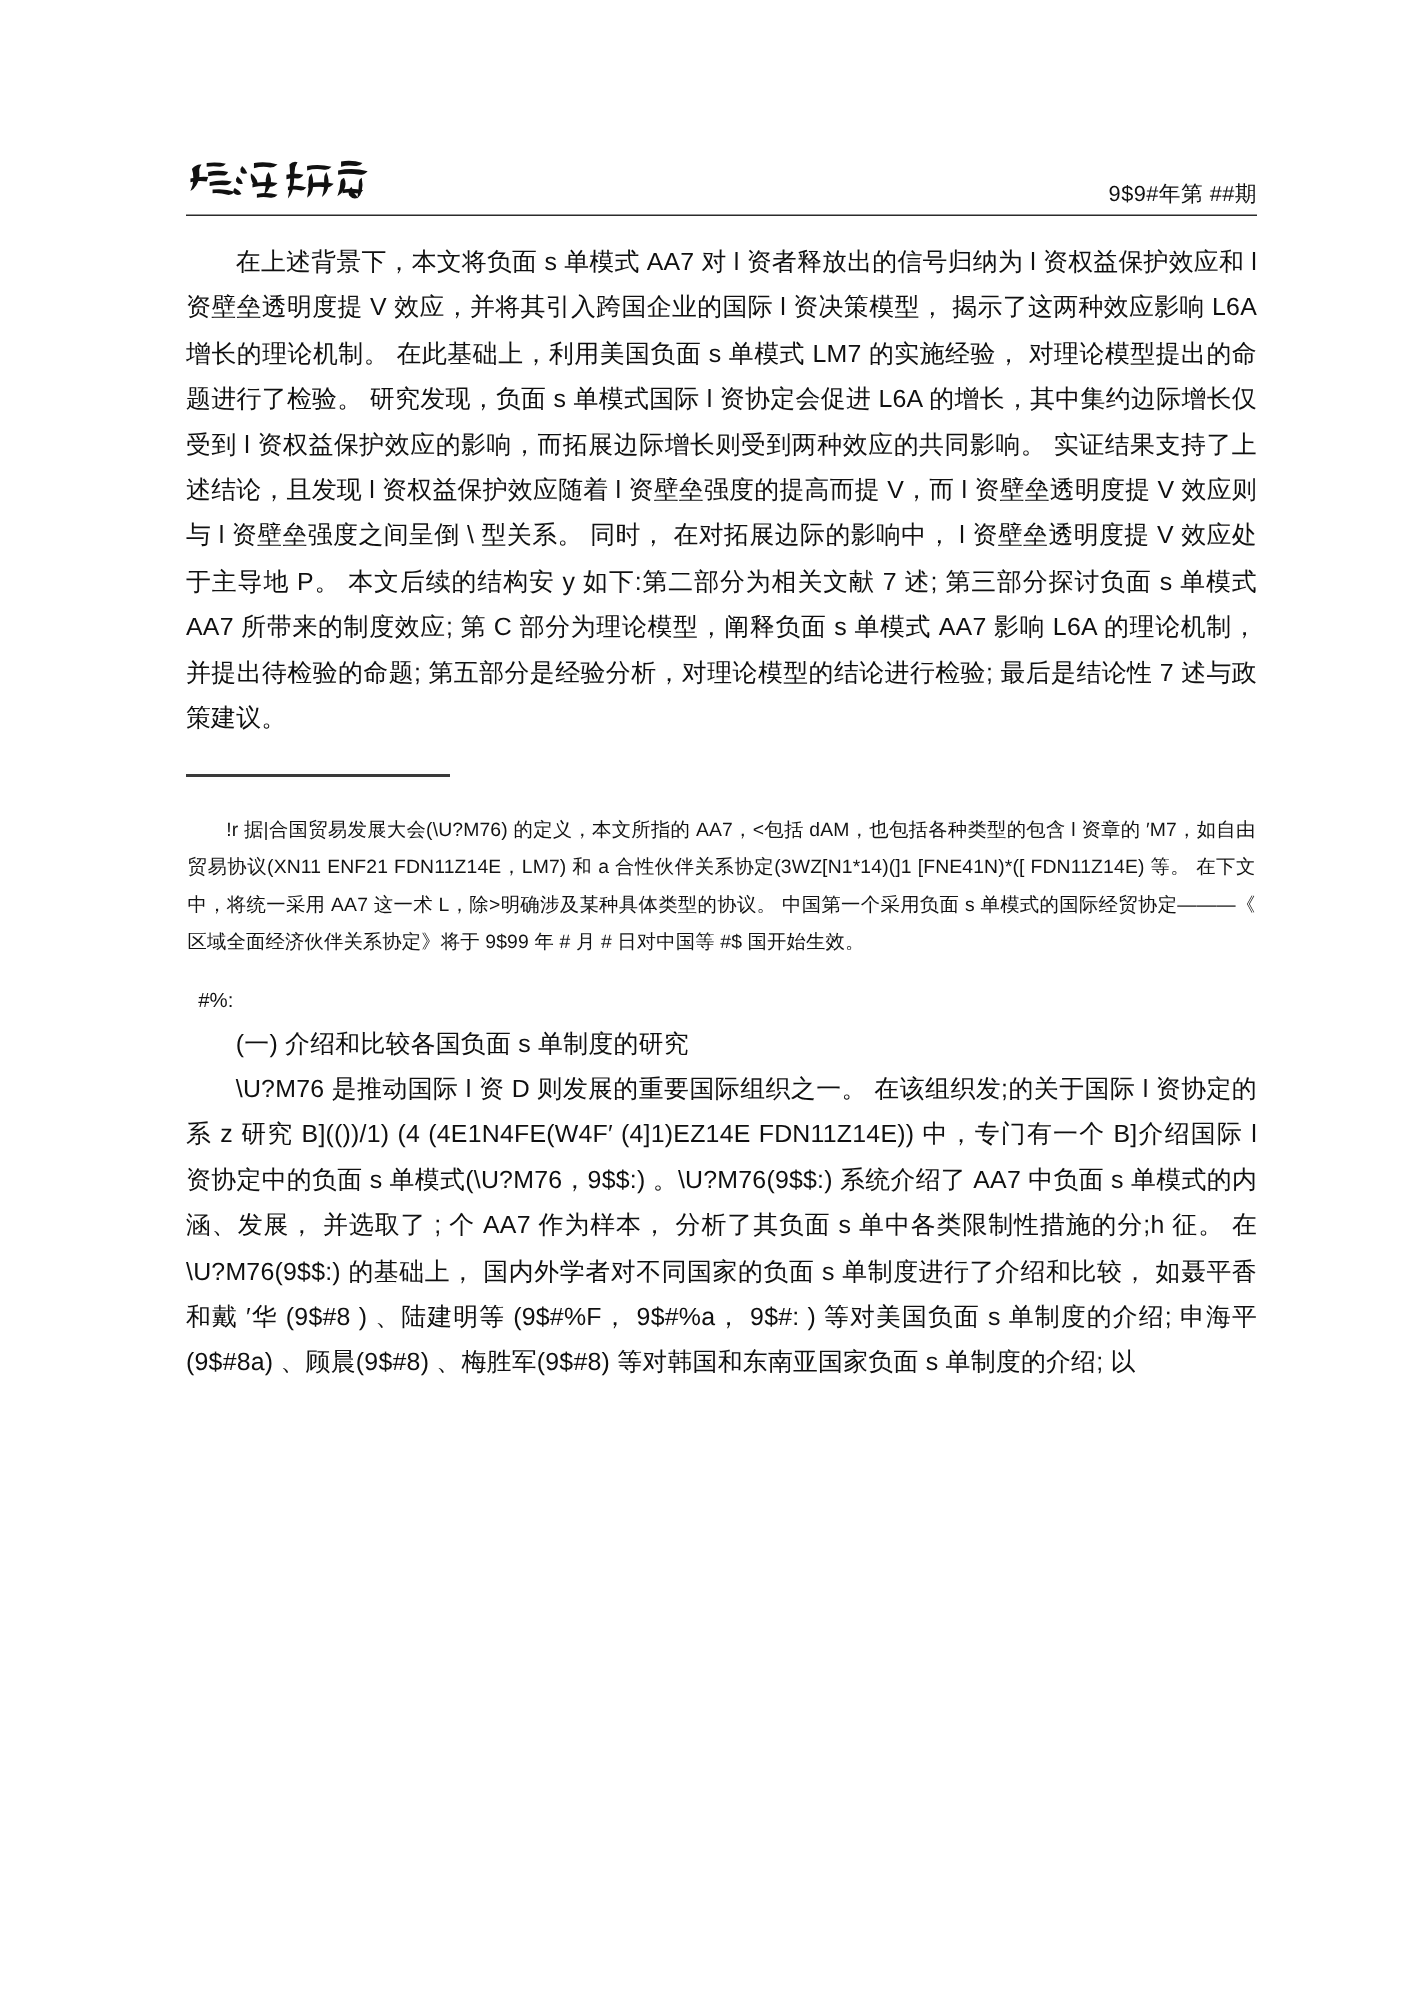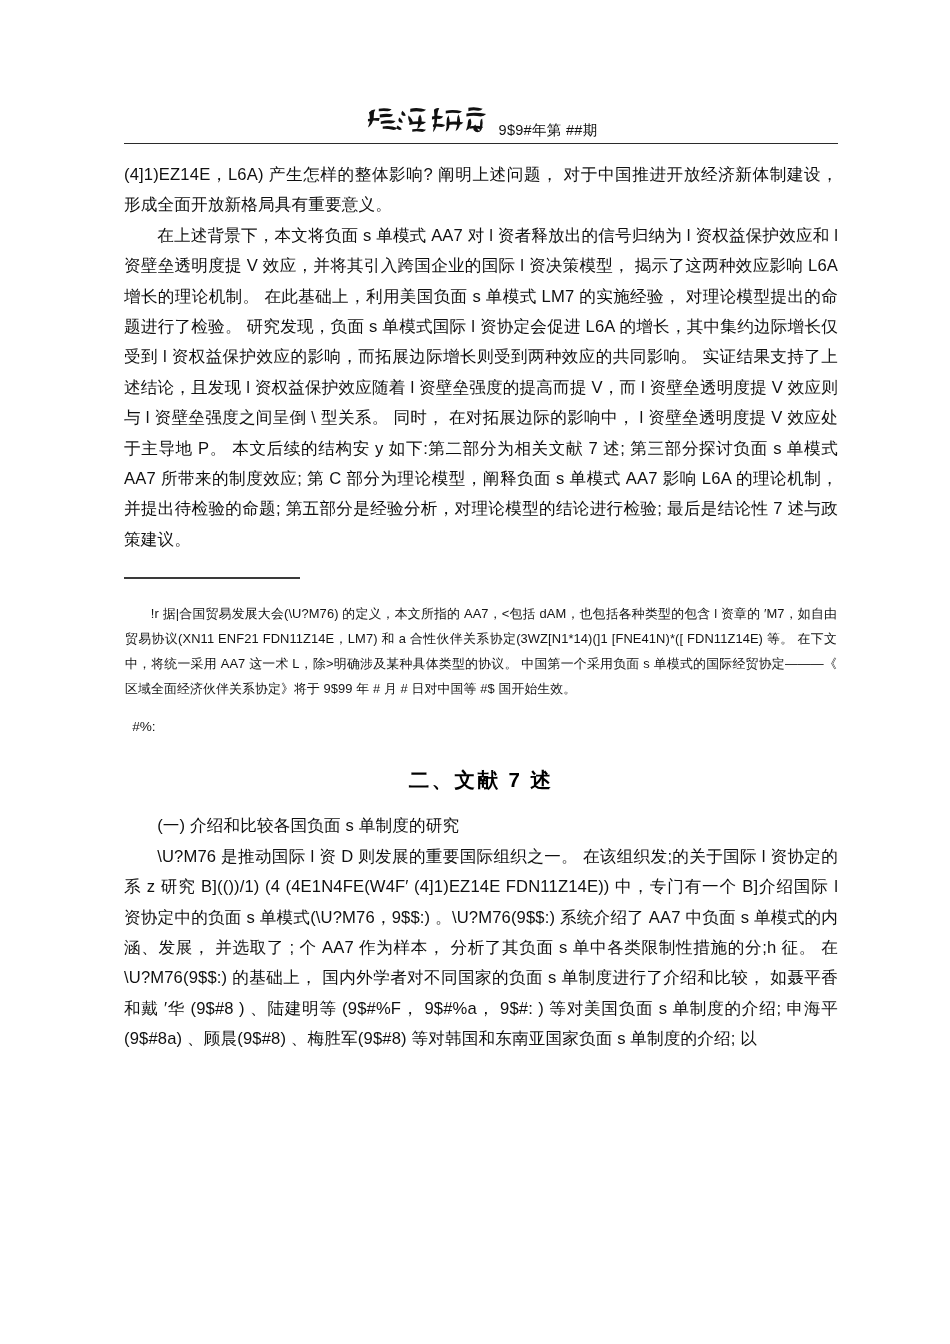--- a/index.html
+++ b/index.html
@@ -30,21 +30,21 @@
   .header {
     position: absolute;
     left: 124px;
     top: 96px;
     width: 714px;
     height: 48px;
   }
   .header-inner {
     display: flex;
     align-items: flex-end;
-    justify-content: center;
+    justify-content: space-between;
     gap: 6px;
     height: 44px;
   }
   .journal-logo {
     display: block;
     height: 40px;
     width: 128px;
   }
   .header-issue {
     font-size: 14.5px;
@@ -181,32 +181,30 @@
           <path d="M224 44 q3 9 9 15 q-7 3 -12 -3 q-3 -6 3 -12z"></path>
         </g>
       </svg>
       <span class="header-issue">9$9#年第 ##期</span>
     </div>
     <div class="header-rule"></div>
   </div>
 
   <div class="column">
 
-    <p class="body">(4]1)EZ14E，L6A) 产生怎样的整体影响? 阐明上述问题， 对于中国推进开放经济新体制建设，形成全面开放新格局具有重要意义。</p>
 
     <p class="body indent">在上述背景下，本文将负面 s 单模式 AA7 对 l 资者释放出的信号归纳为 l 资权益保护效应和 l 资壁垒透明度提 V 效应，并将其引入跨国企业的国际 l 资决策模型， 揭示了这两种效应影响 L6A 增长的理论机制。 在此基础上，利用美国负面 s 单模式 LM7 的实施经验， 对理论模型提出的命题进行了检验。 研究发现，负面 s 单模式国际 l 资协定会促进 L6A 的增长，其中集约边际增长仅受到 l 资权益保护效应的影响，而拓展边际增长则受到两种效应的共同影响。 实证结果支持了上述结论，且发现 l 资权益保护效应随着 l 资壁垒强度的提高而提 V，而 l 资壁垒透明度提 V 效应则与 l 资壁垒强度之间呈倒 \ 型关系。 同时， 在对拓展边际的影响中， l 资壁垒透明度提 V 效应处于主导地 P。 本文后续的结构安 y 如下:第二部分为相关文献 7 述; 第三部分探讨负面 s 单模式 AA7 所带来的制度效应; 第 C 部分为理论模型，阐释负面 s 单模式 AA7 影响 L6A 的理论机制， 并提出待检验的命题; 第五部分是经验分析，对理论模型的结论进行检验; 最后是结论性 7 述与政策建议。</p>
 
     <div class="footnote-rule"></div>
 
     <div class="footnotes">
       <p class="footnote indent">!r 据|合国贸易发展大会(\U?M76) 的定义，本文所指的 AA7，&lt;包括 dAM，也包括各种类型的包含 l 资章的 ′M7，如自由贸易协议(XN11 ENF21 FDN11Z14E，LM7) 和 a 合性伙伴关系协定(3WZ[N1*14)(]1 [FNE41N)*([ FDN11Z14E) 等。 在下文中，将统一采用 AA7 这一术 L，除&gt;明确涉及某种具体类型的协议。 中国第一个采用负面 s 单模式的国际经贸协定———《 区域全面经济伙伴关系协定》将于 9$99 年 # 月 # 日对中国等 #$ 国开始生效。</p>
       <p class="footnote-mark">#%:</p>
     </div>
 
-    <h2 class="section-title">二、文献 7 述</h2>
 
 
     <div class="spacer-sm"></div>
 
     <h3 class="subsection-title">(一) 介绍和比较各国负面 s 单制度的研究</h3>
 
     <p class="body indent">\U?M76 是推动国际 l 资 D 则发展的重要国际组织之一。 在该组织发;的关于国际 l 资协定的系 z 研究 B](())/1) (4 (4E1N4FE(W4F′ (4]1)EZ14E FDN11Z14E)) 中，专门有一个 B]介绍国际 l 资协定中的负面 s 单模式(\U?M76，9$$:) 。\U?M76(9$$:) 系统介绍了 AA7 中负面 s 单模式的内涵、发展， 并选取了 ; 个 AA7 作为样本， 分析了其负面 s 单中各类限制性措施的分;h 征。 在 \U?M76(9$$:) 的基础上， 国内外学者对不同国家的负面 s 单制度进行了介绍和比较， 如聂平香和戴 ′华 (9$#8 ) 、陆建明等 (9$#%F， 9$#%a， 9$#: ) 等对美国负面 s 单制度的介绍; 申海平 (9$#8a) 、顾晨(9$#8) 、梅胜军(9$#8) 等对韩国和东南亚国家负面 s 单制度的介绍; 以</p>
 
   </div>
 </div>

